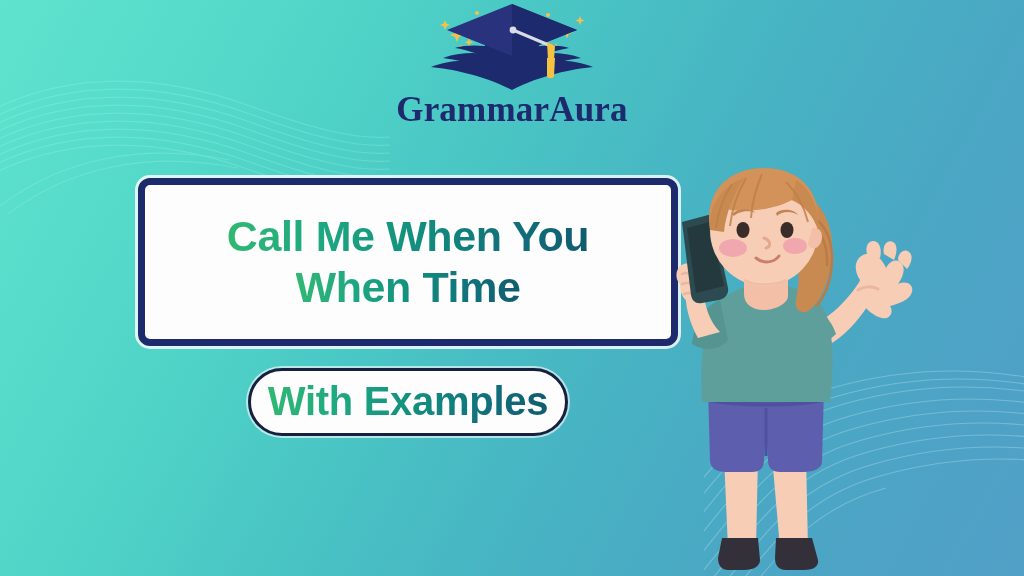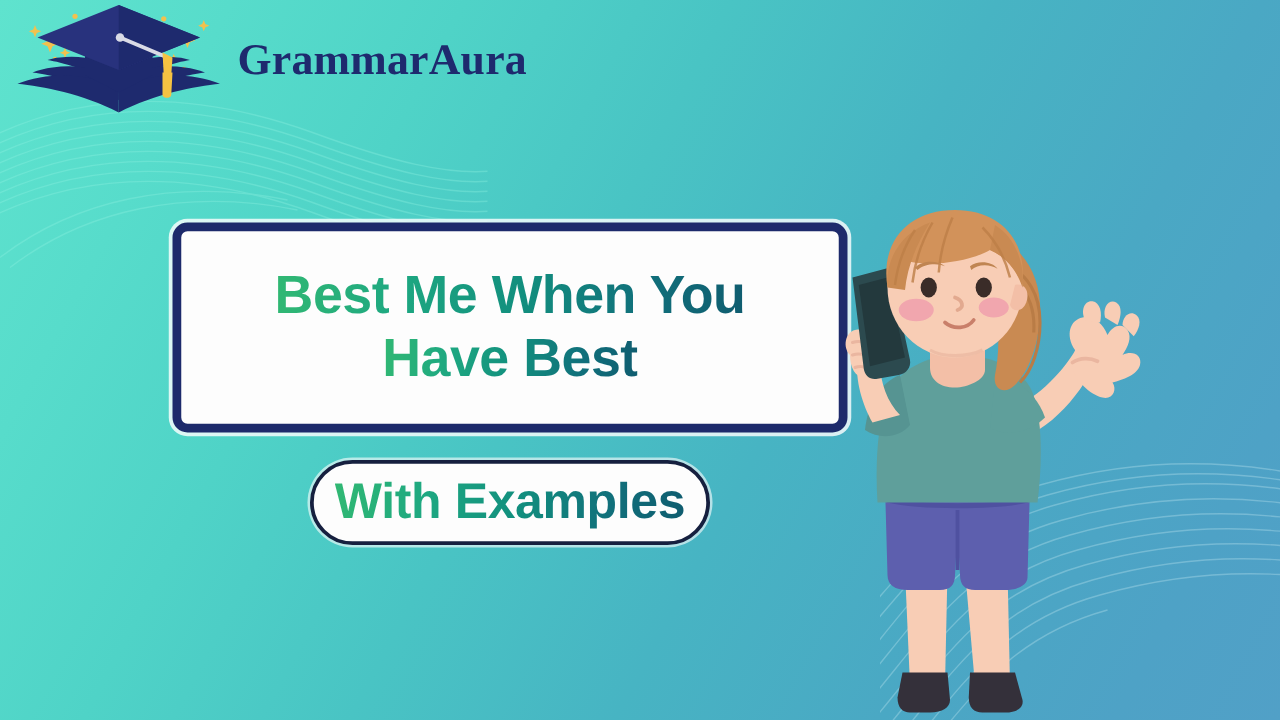--- a/index.html
+++ b/index.html
@@ -35,21 +35,21 @@
   .deco-tl { left: -30px; top: 10px; width: 420px; height: 230px; opacity: .42; }
   .deco-br { right: -20px; bottom: -30px; width: 340px; height: 280px; opacity: .5; }
 
   
   .logo-block {
     position: absolute;
     left: 0;
     right: 0;
     top: 2px;
     display: flex;
-    flex-direction: row;
+    flex-direction: column;
     align-items: center;
   }
   .logo-mark {
     width: 190px;
     height: 92px;
   }
   .logo-word {
     margin-top: -2px;
     font-family: "Liberation Serif", "DejaVu Serif", serif;
     font-size: 35px;
@@ -228,22 +228,22 @@
       </g>
     </svg>
     <div class="logo-word">GrammarAura</div>
   </div>
 
   <div class="stack">
 
 
     <div class="main-box">
       <div class="txt">
-        <span class="grad-text">Best Me When You</span><br>
-        <span class="grad-text">Have Best</span>
+        <span class="grad-text">Call Me When You</span><br>
+        <span class="grad-text">When Time</span>
       </div>
     </div>
 
     <div class="pill-bottom">
       <span class="txt grad-text">With Examples</span>
     </div>
 
   </div>
 
   <svg class="character" viewBox="0 0 300 420">

